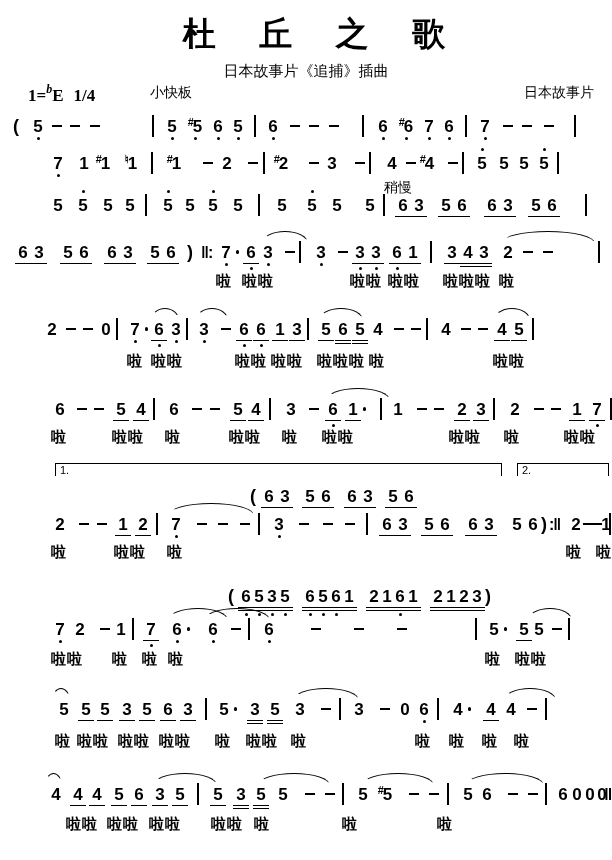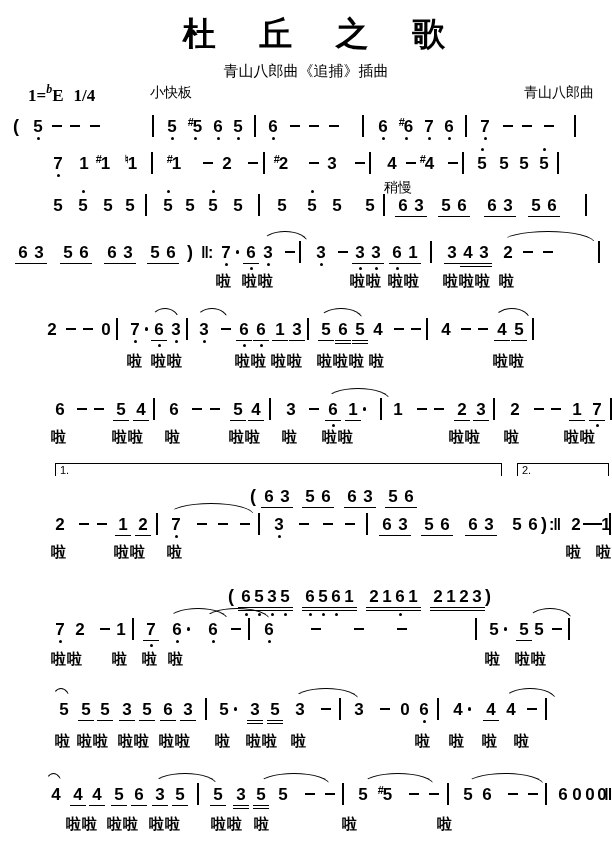--- a/index.html
+++ b/index.html
@@ -36,24 +36,24 @@
   .volta{position:absolute;height:12px;border-top:1.3px solid #000;
          border-left:1.3px solid #000;border-right:1.3px solid #000;}
   .volta span{position:absolute;left:4px;top:0px;font-size:11px;}
   .mark{position:absolute;font-size:14px;}
 </style>
 </head>
 <body>
 
 <div id="score">
   <div class="title">杜 丘 之 歌</div>
-  <div class="subtitle">青山八郎曲《追捕》插曲</div>
+  <div class="subtitle">日本故事片《追捕》插曲</div>
   <div class="keysig"><span>1=</span><span class="flat">b</span><span>E</span><span class="meter">1/4</span></div>
   <div class="tempo">小快板</div>
-  <div class="composer">青山八郎曲</div>
+  <div class="composer">日本故事片</div>
 <div class="paren" style="left: 13px; top: 116px;">(</div>
     <div class="nt" style="left: 30px; top: 117px;">5<div class="dot" style="top: 20px;"></div></div>
     <div class="dash" style="left: 52px; top: 125px;"></div>
     <div class="dash" style="left: 70px; top: 125px;"></div>
     <div class="dash" style="left: 90px; top: 125px;"></div>
     <div class="bar" style="left: 152px; top: 115px;"></div>
     <div class="nt" style="left: 164px; top: 117px;">5<div class="dot" style="top: 20px;"></div></div>
     <div class="nt" style="left: 187px; top: 117px;"><span class="acc">#</span>5<div class="dot" style="top: 20px;"></div></div>
     <div class="nt" style="left: 210px; top: 117px;">6<div class="dot" style="top: 20px;"></div></div>
     <div class="nt" style="left: 230px; top: 117px;">5<div class="dot" style="top: 20px;"></div></div>

